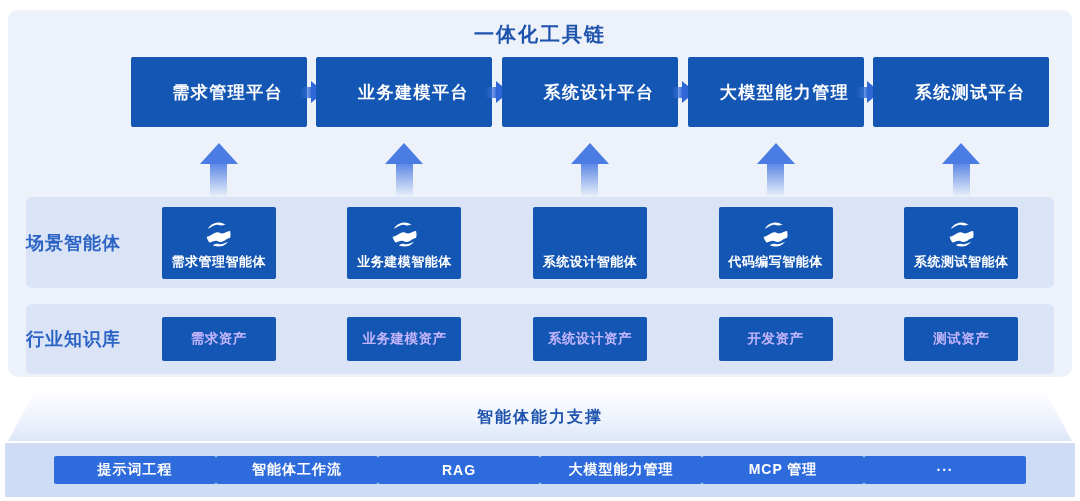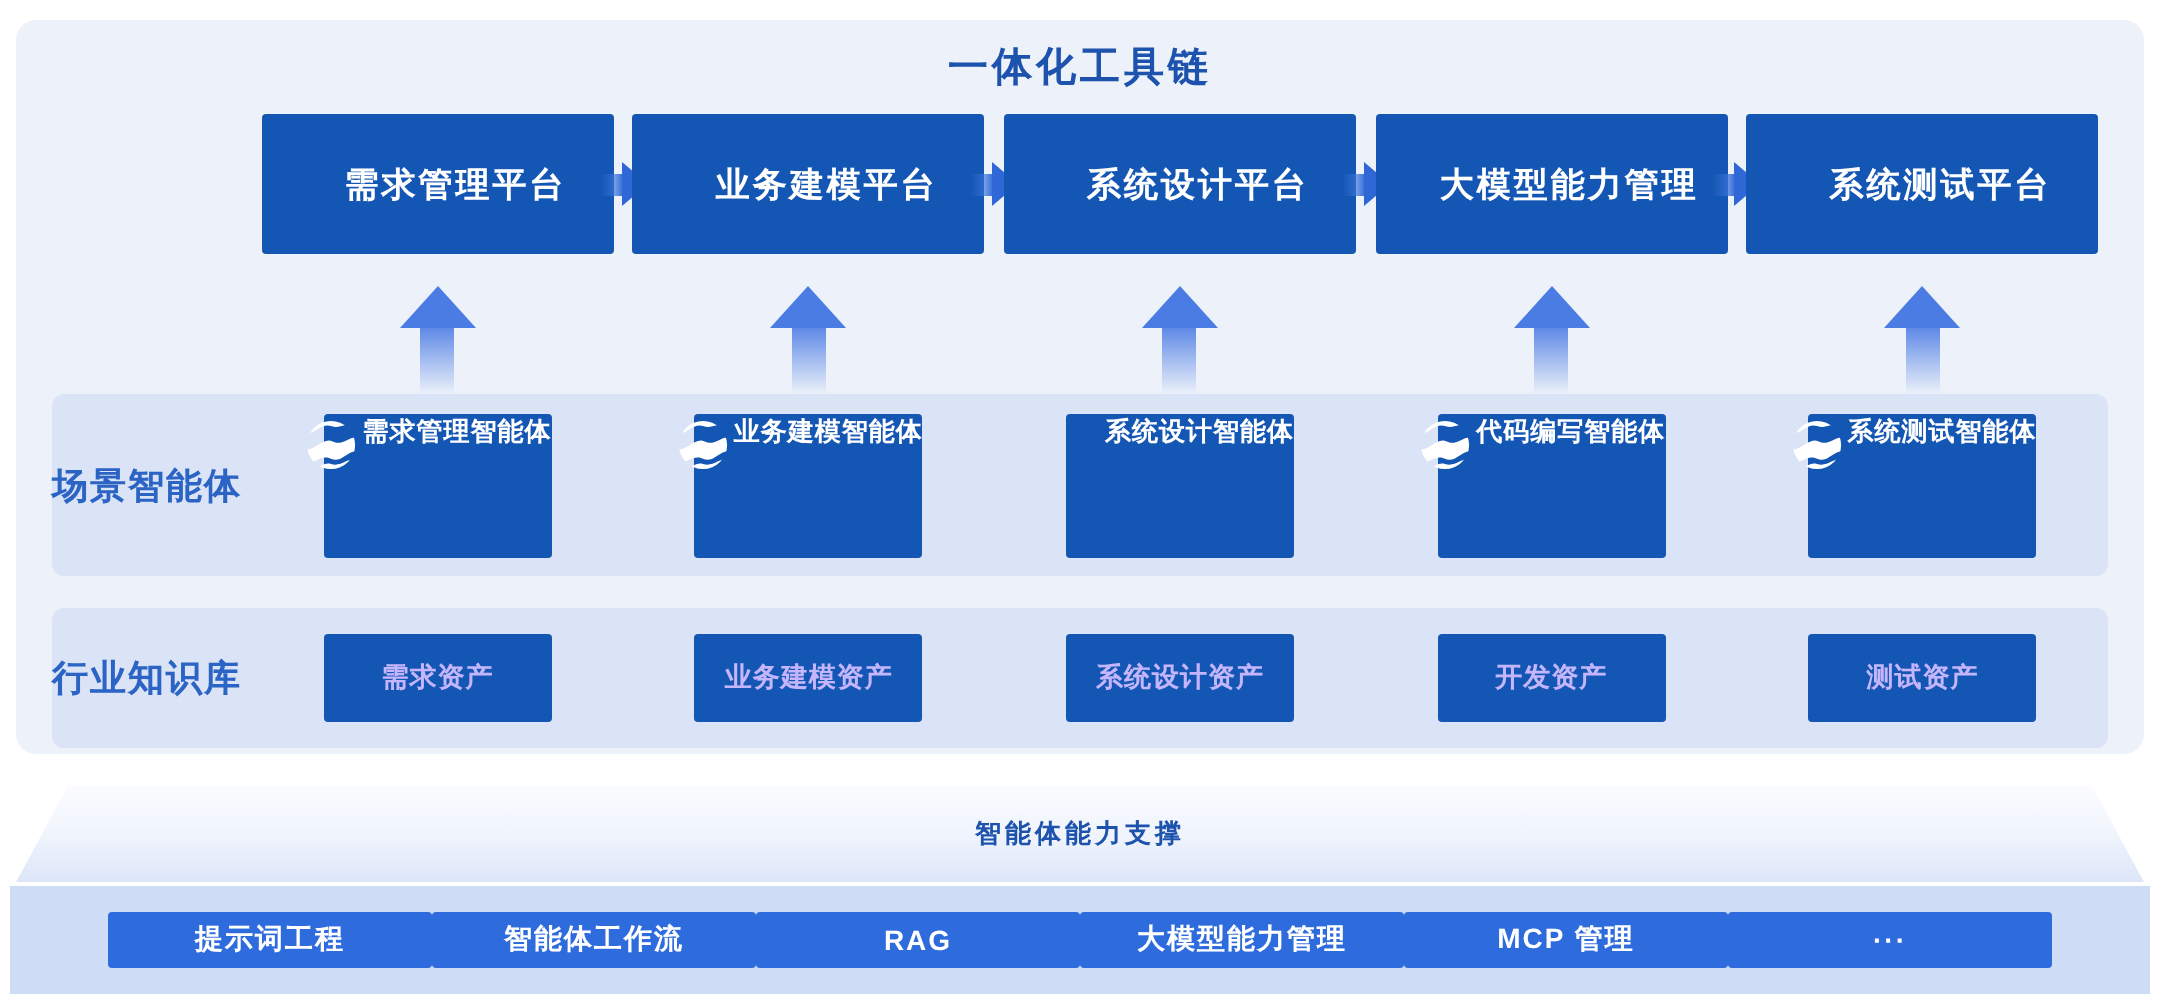--- a/index.html
+++ b/index.html
@@ -40,39 +40,39 @@
     margin:0 18px;background:var(--band-bg,#dbe4f6);border-radius:6px;
   }
   .band-agents{height:91px;}
   .band-assets{height:70px;margin-top:16px;}
   .band-label{
     font-size:18px;font-weight:bold;white-space:nowrap;
     color:var(--label-blue,#2b64c4);letter-spacing:1px;
   }
   .agent-box{
     width:114px;height:72px;margin:auto;border-radius:2px;
-    background:var(--box-blue,#1456b3);display:flex;flex-direction:row;
-    justify-content:flex-end;padding-bottom:8px;box-sizing:border-box;
+    background:var(--box-blue,#1456b3);display:flex;flex-direction:column;
+    align-items:center;justify-content:flex-end;padding-bottom:8px;box-sizing:border-box;
   }
   .globe{height:31px;margin-bottom:3px;display:flex;align-items:center;justify-content:center;}
   .agent-label{color:#fff;font-size:13px;font-weight:bold;white-space:nowrap;letter-spacing:0.5px;}
   .asset-box{
     width:114px;height:44px;margin:auto;border-radius:2px;
     background:var(--box-blue,#1456b3);display:flex;align-items:center;justify-content:center;
     color:#c4b5fd;font-size:13.5px;font-weight:bold;letter-spacing:0.5px;white-space:nowrap;
   }
   
   .trapezoid{
     position:absolute;left:8px;top:393px;width:1064px;height:48px;
     clip-path:polygon(26px 0,calc(100% - 26px) 0,100% 100%,0 100%);
     background:linear-gradient(180deg,#fbfcff 0%,#eef3fc 55%,#dde6f8 100%);
     display:flex;align-items:center;justify-content:center;
   }
   .support-title{
-    margin:0;font-size:13px;font-weight:bold;color:var(--title-blue,#1d52ad);letter-spacing:2px;
+    margin:0;font-size:16px;font-weight:bold;color:var(--title-blue,#1d52ad);letter-spacing:2px;
   }
   .cap-band{
     position:absolute;left:5px;top:443px;width:1070px;height:54px;
     background:var(--bottom-band-bg,#cfdcf5);
     display:flex;align-items:center;justify-content:center;
   }
   .cap-btn{
     width:162px;height:28px;border-radius:2px;background:var(--button-blue,#2e6bdc);
     color:#fff;font-size:14px;font-weight:bold;display:flex;align-items:center;
     justify-content:center;letter-spacing:1px;white-space:nowrap;

